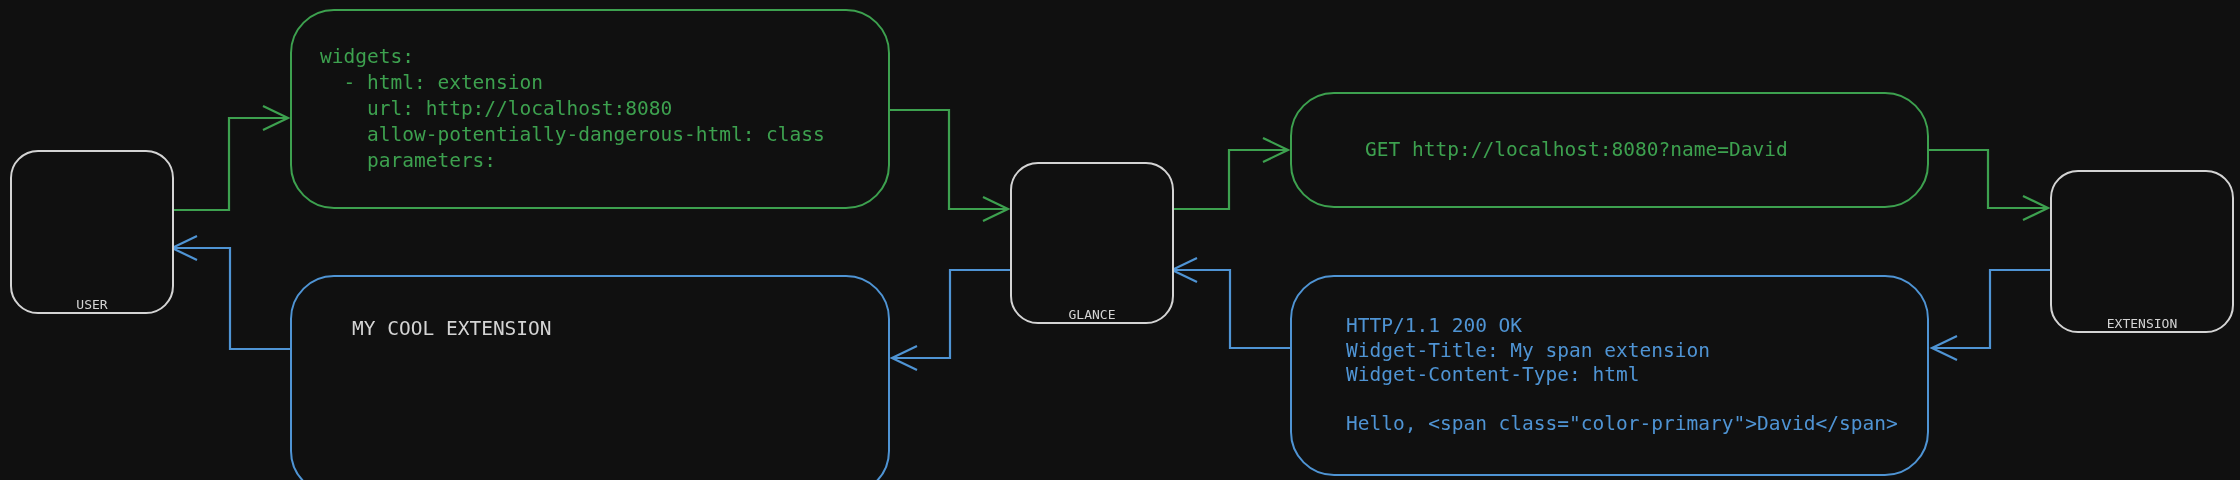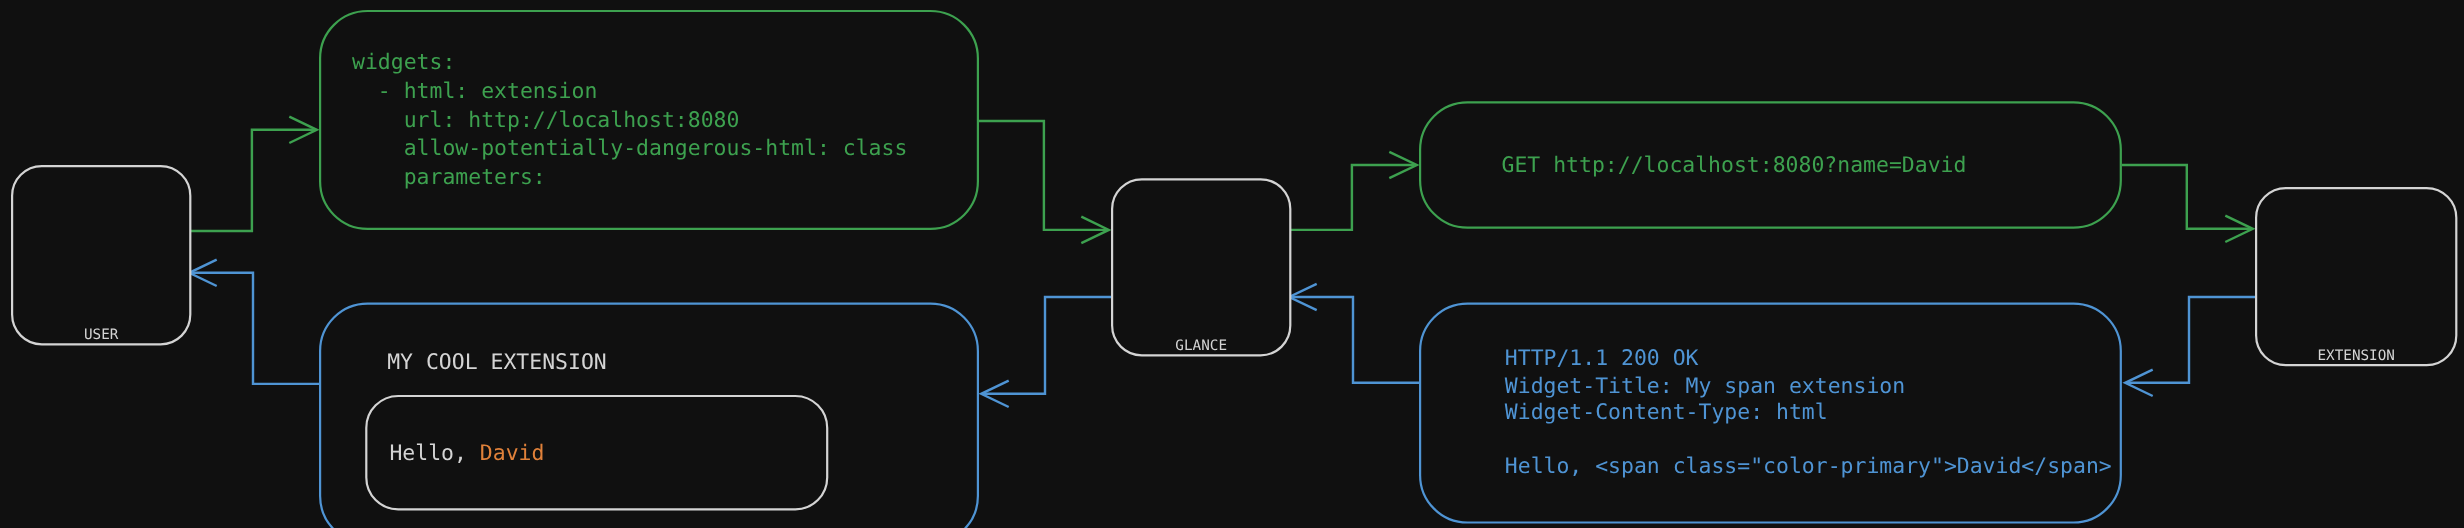--- a/index.html
+++ b/index.html
@@ -36,21 +36,21 @@
   .codecol{
     position:absolute;left:0;top:0;right:0;bottom:0;
     display:flex;flex-direction:column;justify-content:center;
   }
   .codeline{
     white-space:pre;
     font-size:19.5px;
   }
   .config-box .codeline{color:var(--green,#3da14f);height:26px;line-height:26px;padding-left:28px;}
   .request-box .codeline{color:var(--green,#3da14f);height:26px;line-height:26px;padding-left:53px;margin-left:20px;}
-  .response-box .codeline{color:var(--blue,#4f94d4);height:24.5px;line-height:24.5px;padding-left:76px;}
+  .response-box .codeline{color:var(--blue,#4f94d4);height:24.5px;line-height:24.5px;padding-left:54px;}
 
   .widget-title{
     position:absolute;left:60px;top:40px;
     color:var(--gray,#d4d4d4);
     font-size:19.5px;white-space:pre;
   }
   .inner-box{
     position:absolute;left:40px;top:82px;
     width:421px;height:105px;
     border:2px solid var(--gray,#d4d4d4);
@@ -137,18 +137,15 @@
       <div class="codeline">HTTP/1.1 200 OK</div>
       <div class="codeline">Widget-Title: My span extension</div>
       <div class="codeline">Widget-Content-Type: html</div>
       <div class="codeline"></div>
       <div class="codeline">Hello, &lt;span class="color-primary"&gt;David&lt;/span&gt;</div>
     </div>
   </div>
 
   <div class="box blue-border widget-box" style="left:290px;top:250px;width:600px;height:220px;">
     <div class="widget-title">MY COOL EXTENSION</div>
-    <div class="inner-box">
-      <span>Hello, </span><span class="orange">David</span>
-    </div>
   </div>
 
 </div>
 
 </body></html>

